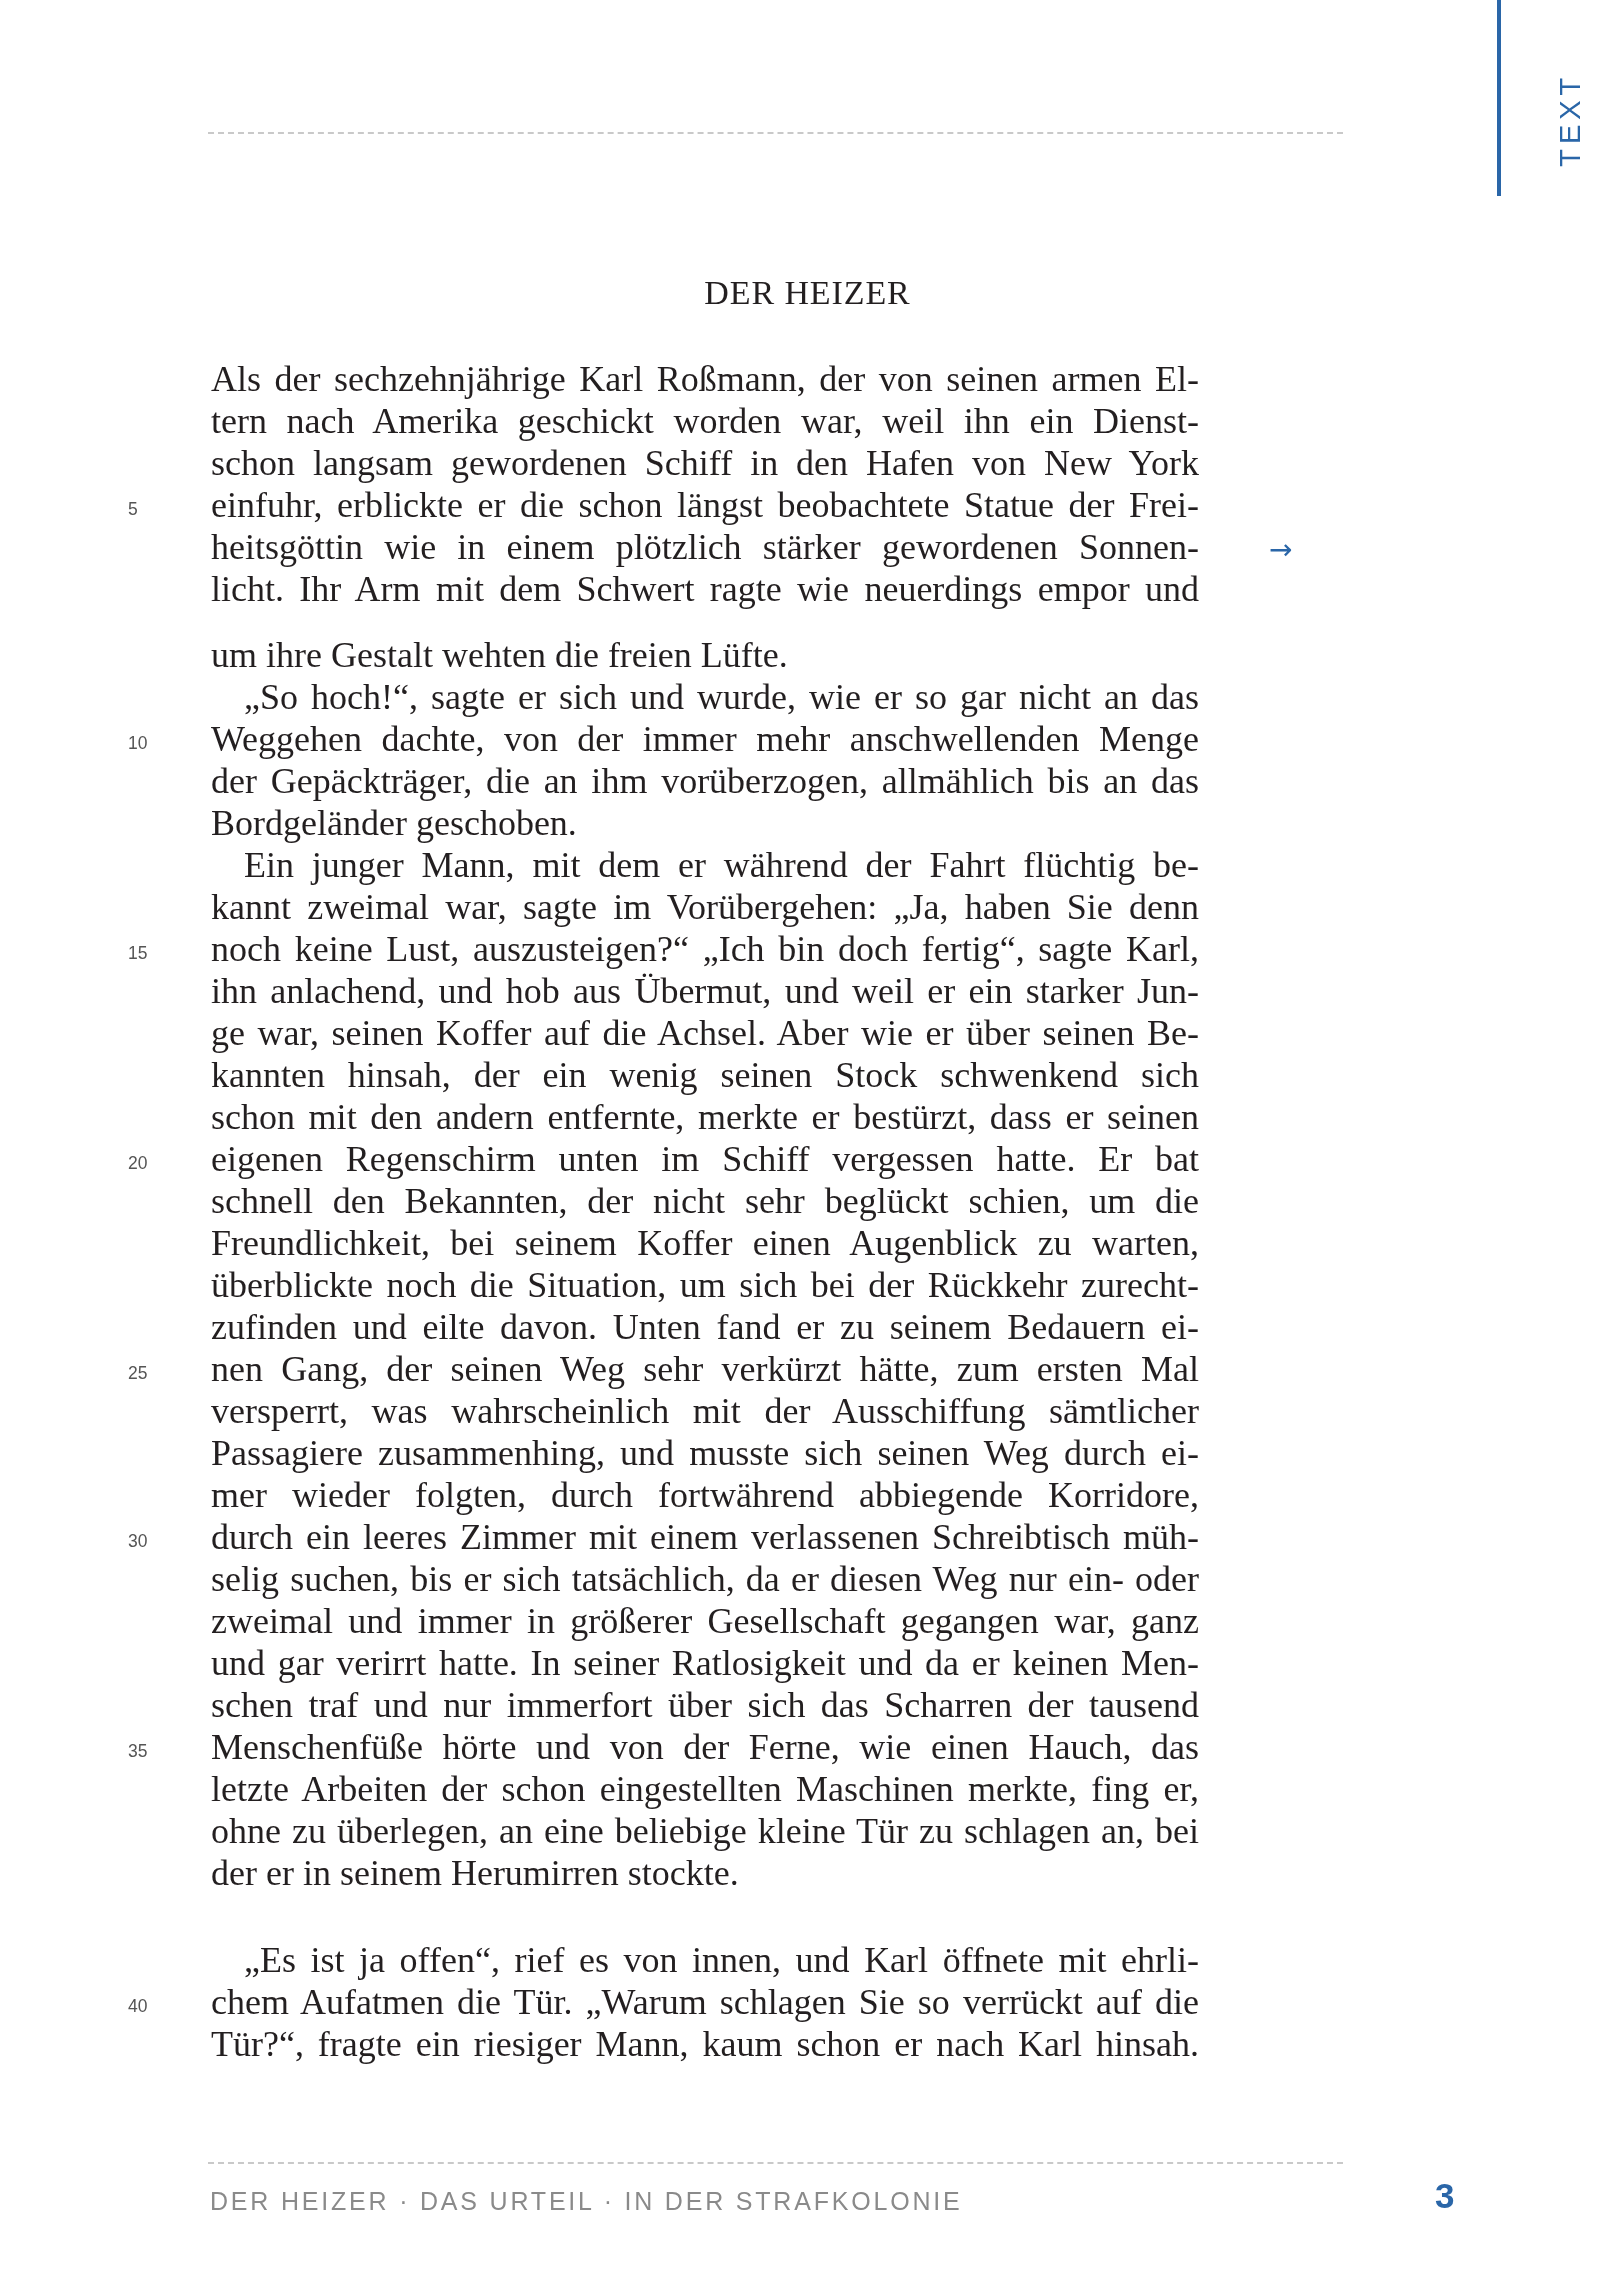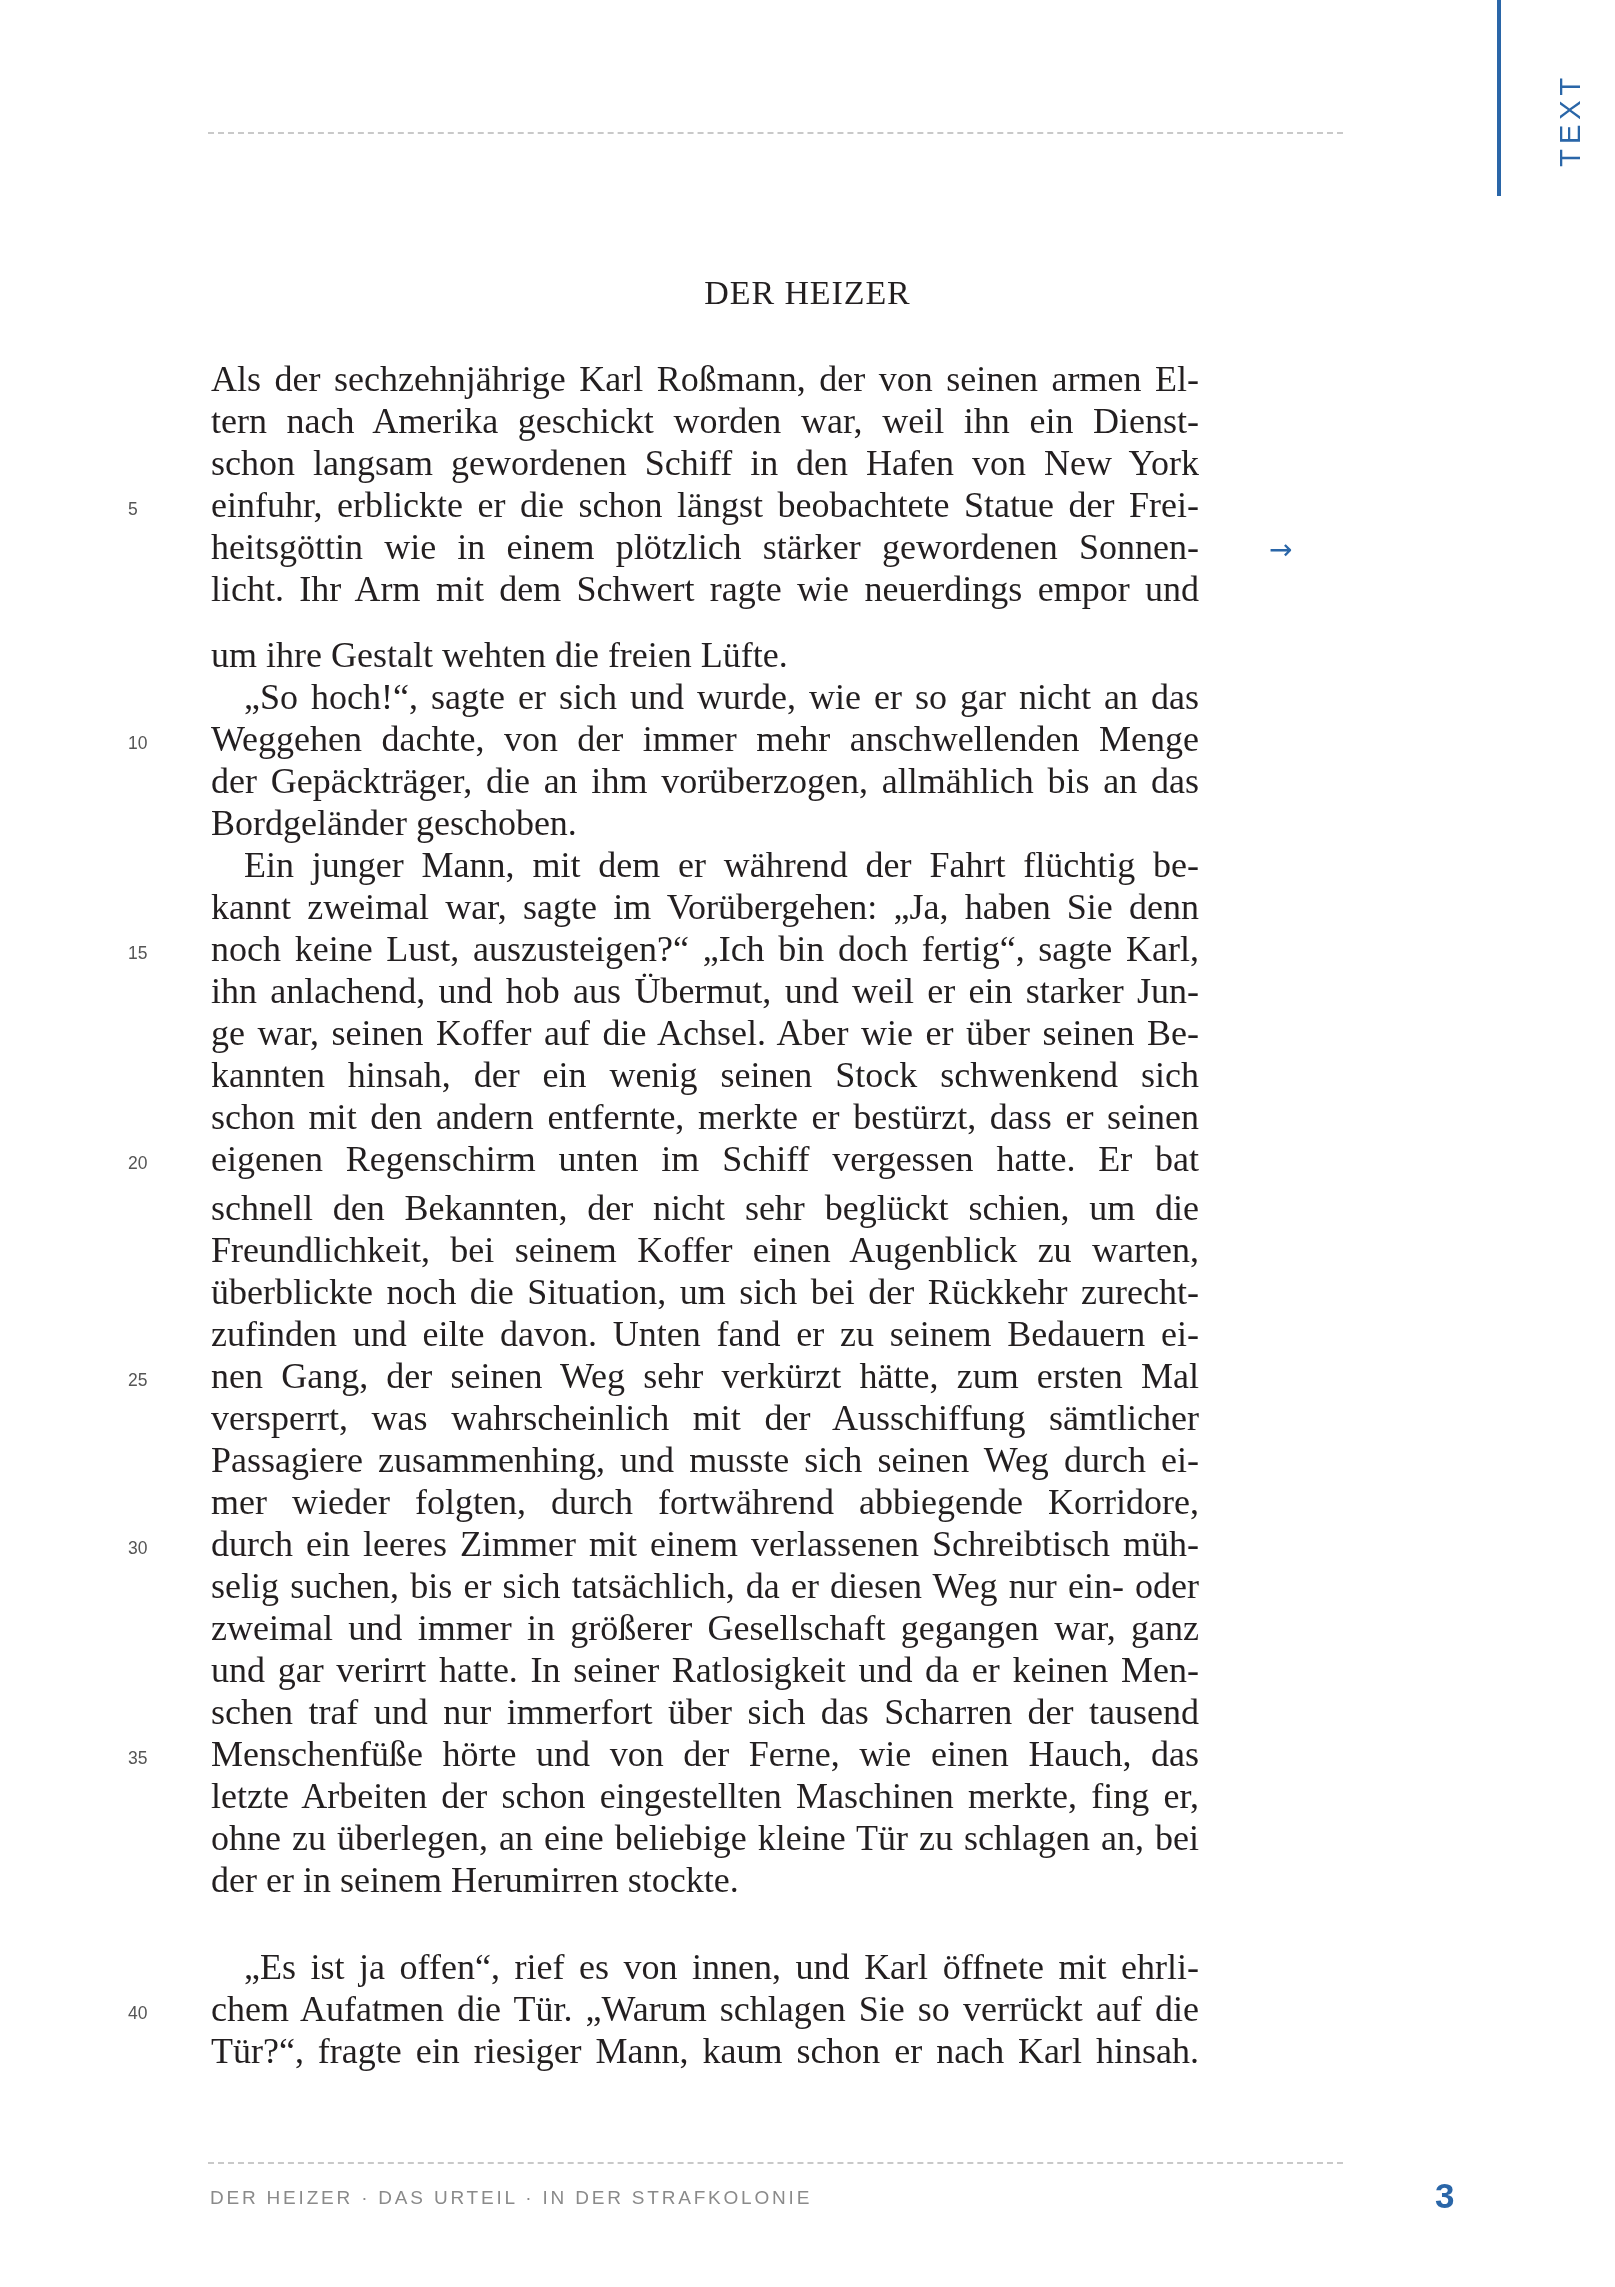--- a/index.html
+++ b/index.html
@@ -9,21 +9,21 @@
   .dash-bottom { top: 2162px; }
   .side-bar { position: absolute; left: 1497px; top: 0; width: 3.7px; height: 196px; background: #2a66a8; }
   .side-tab { position: absolute; left: 1514px; top: 103px; transform: rotate(-90deg); transform-origin: center; font-family: "Liberation Sans", sans-serif; font-size: 29.5px; letter-spacing: 4.6px; color: #2a66a8; width: 111px; text-align: center; }
   .title { position: absolute; left: 0; width: 1615px; top: 274px; text-align: center; font-size: 34px; letter-spacing: 0.9px; }
   .text-block { position: absolute; left: 211px; top: 358px; width: 988px; }
   .line { position: relative; height: 42px; font-size: 36px; line-height: 42px; white-space: nowrap; text-align: justify; text-align-last: justify; }
   .line.last { text-align-last: left; }
   .line.indent { padding-left: 33px; }
   .ln { position: absolute; left: -83px; width: 46px; font-family: "Liberation Sans", sans-serif; font-size: 17.5px; color: #555; text-align: left; top: 3.7px; }
   .arrow { position: absolute; left: 1269px; top: 533px; font-family: "DejaVu Sans", sans-serif; font-size: 28px; color: #2a66a8; }
-  .footer-text { position: absolute; left: 210px; top: 2187px; font-family: "Liberation Sans", sans-serif; font-size: 19px; letter-spacing: 2.8px; color: #8a8a8a; }
+  .footer-text { position: absolute; left: 210px; top: 2187px; font-family: "Liberation Sans", sans-serif; font-size: 25px; letter-spacing: 2.8px; color: #8a8a8a; }
   .page-num { position: absolute; left: 1435px; top: 2176px; font-family: "Liberation Sans", sans-serif; font-weight: bold; font-size: 35px; color: #2a66a8; }
 </style>
 </head>
 <body>
 
 <div class="dash-rule dash-top"></div>
 <div class="side-bar"></div>
 <div class="side-tab">TEXT</div>
 
 <div class="title">DER HEIZER</div>
@@ -41,21 +41,21 @@
     <div class="line" style="white-space: normal;"><span>der Gepäckträger, die an ihm vorüberzogen, allmählich bis an das</span></div>
     <div class="line last" style="white-space: normal;"><span>Bordgeländer geschoben.</span></div>
     <div class="line indent" style="white-space: normal;"><span>Ein junger Mann, mit dem er während der Fahrt flüchtig be-</span></div>
     <div class="line" style="white-space: normal;"><span>kannt zweimal war, sagte im Vorübergehen: „Ja, haben Sie denn</span></div>
     <div class="line" style="white-space: normal;"><span class="ln">15</span><span>noch keine Lust, auszusteigen?“ „Ich bin doch fertig“, sagte Karl,</span></div>
     <div class="line" style="white-space: normal;"><span>ihn anlachend, und hob aus Übermut, und weil er ein starker Jun-</span></div>
     <div class="line" style="white-space: normal;"><span>ge war, seinen Koffer auf die Achsel. Aber wie er über seinen Be-</span></div>
     <div class="line" style="white-space: normal;"><span>kannten hinsah, der ein wenig seinen Stock schwenkend sich</span></div>
     <div class="line" style="white-space: normal;"><span>schon mit den andern entfernte, merkte er bestürzt, dass er seinen</span></div>
     <div class="line" style="white-space: normal;"><span class="ln">20</span><span>eigenen Regenschirm unten im Schiff vergessen hatte. Er bat</span></div>
-    <div class="line" style="white-space: normal; margin-top: 7px;"><span>schnell den Bekannten, der nicht sehr beglückt schien, um die</span></div>
+    <div class="line" style="white-space: normal;"><span>schnell den Bekannten, der nicht sehr beglückt schien, um die</span></div>
     <div class="line" style="white-space: normal;"><span>Freundlichkeit, bei seinem Koffer einen Augenblick zu warten,</span></div>
     <div class="line" style="white-space: normal;"><span>überblickte noch die Situation, um sich bei der Rückkehr zurecht-</span></div>
     <div class="line" style="white-space: normal;"><span>zufinden und eilte davon. Unten fand er zu seinem Bedauern ei-</span></div>
     <div class="line" style="white-space: normal;"><span class="ln">25</span><span>nen Gang, der seinen Weg sehr verkürzt hätte, zum ersten Mal</span></div>
     <div class="line" style="white-space: normal;"><span>versperrt, was wahrscheinlich mit der Ausschiffung sämtlicher</span></div>
     <div class="line" style="white-space: normal;"><span>Passagiere zusammenhing, und musste sich seinen Weg durch ei-</span></div>
     <div class="line" style="white-space: normal;"><span>mer wieder folgten, durch fortwährend abbiegende Korridore,</span></div>
     <div class="line" style="white-space: normal;"><span class="ln">30</span><span>durch ein leeres Zimmer mit einem verlassenen Schreibtisch müh-</span></div>
     <div class="line" style="white-space: normal;"><span>selig suchen, bis er sich tatsächlich, da er diesen Weg nur ein- oder</span></div>
     <div class="line" style="white-space: normal;"><span>zweimal und immer in größerer Gesellschaft gegangen war, ganz</span></div>

